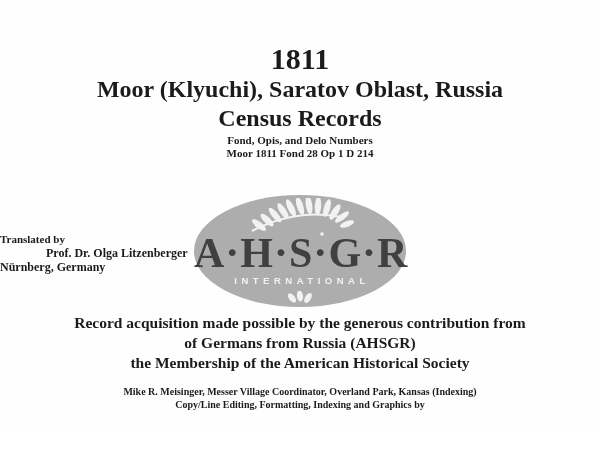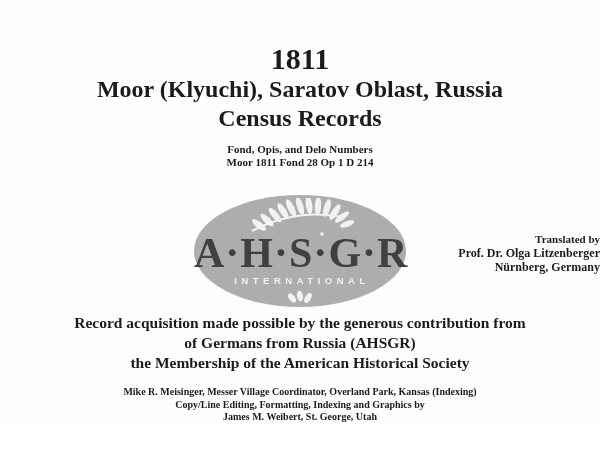--- a/index.html
+++ b/index.html
@@ -39,21 +39,20 @@
   .title-date {
     font-size: 16px;
     font-weight: bold;
     line-height: 22px;
     margin-top: 3px;
   }
   .archive-label {
     font-size: 11px;
     font-weight: bold;
     line-height: 14px;
-    margin-top: 9px;
   }
   .archive-ref {
     font-size: 11px;
     font-weight: bold;
     line-height: 13px;
     font-family: Liberation Serif, serif;
   }
 
   
   .seal {
@@ -107,26 +106,26 @@
     width: 30px;
     height: 12px;
   }
 
   
   .translator {
     position: absolute;
     top: 232px;
     left: 0;
     width: 100%;
-    text-align: right;
+    text-align: left;
     z-index: 2;
     font-weight: bold;
   }
   .translator-line1 { font-size: 11px;   line-height: 14px; }
-  .translator-line2 { font-size: 12px;   line-height: 14px; }
+  .translator-line2 { font-size: 12px;   line-height: 14px; margin-left: 46px; }
   .translator-line3 { font-size: 12px;   line-height: 14px; }
 
   
   .acknowledgement {
     position: absolute;
     top: 313px;
     left: 0;
     width: 100%;
     text-align: center;
     font-size: 15.5px;
@@ -198,16 +197,15 @@
 
   <div class="acknowledgement">
     <div>Record acquisition made possible by the generous contribution from</div>
     <div>of Germans from Russia (AHSGR)</div>
     <div>the Membership of the American Historical Society</div>
   </div>
 
   <div class="credits">
     <div>Mike R. Meisinger, Messer Village Coordinator, Overland Park, Kansas (Indexing)</div>
     <div>Copy/Line Editing, Formatting, Indexing and Graphics by</div>
-    <div>James M. Weibert, St. George, Utah</div>
   </div>
 
 </div>
 
 </body></html>

